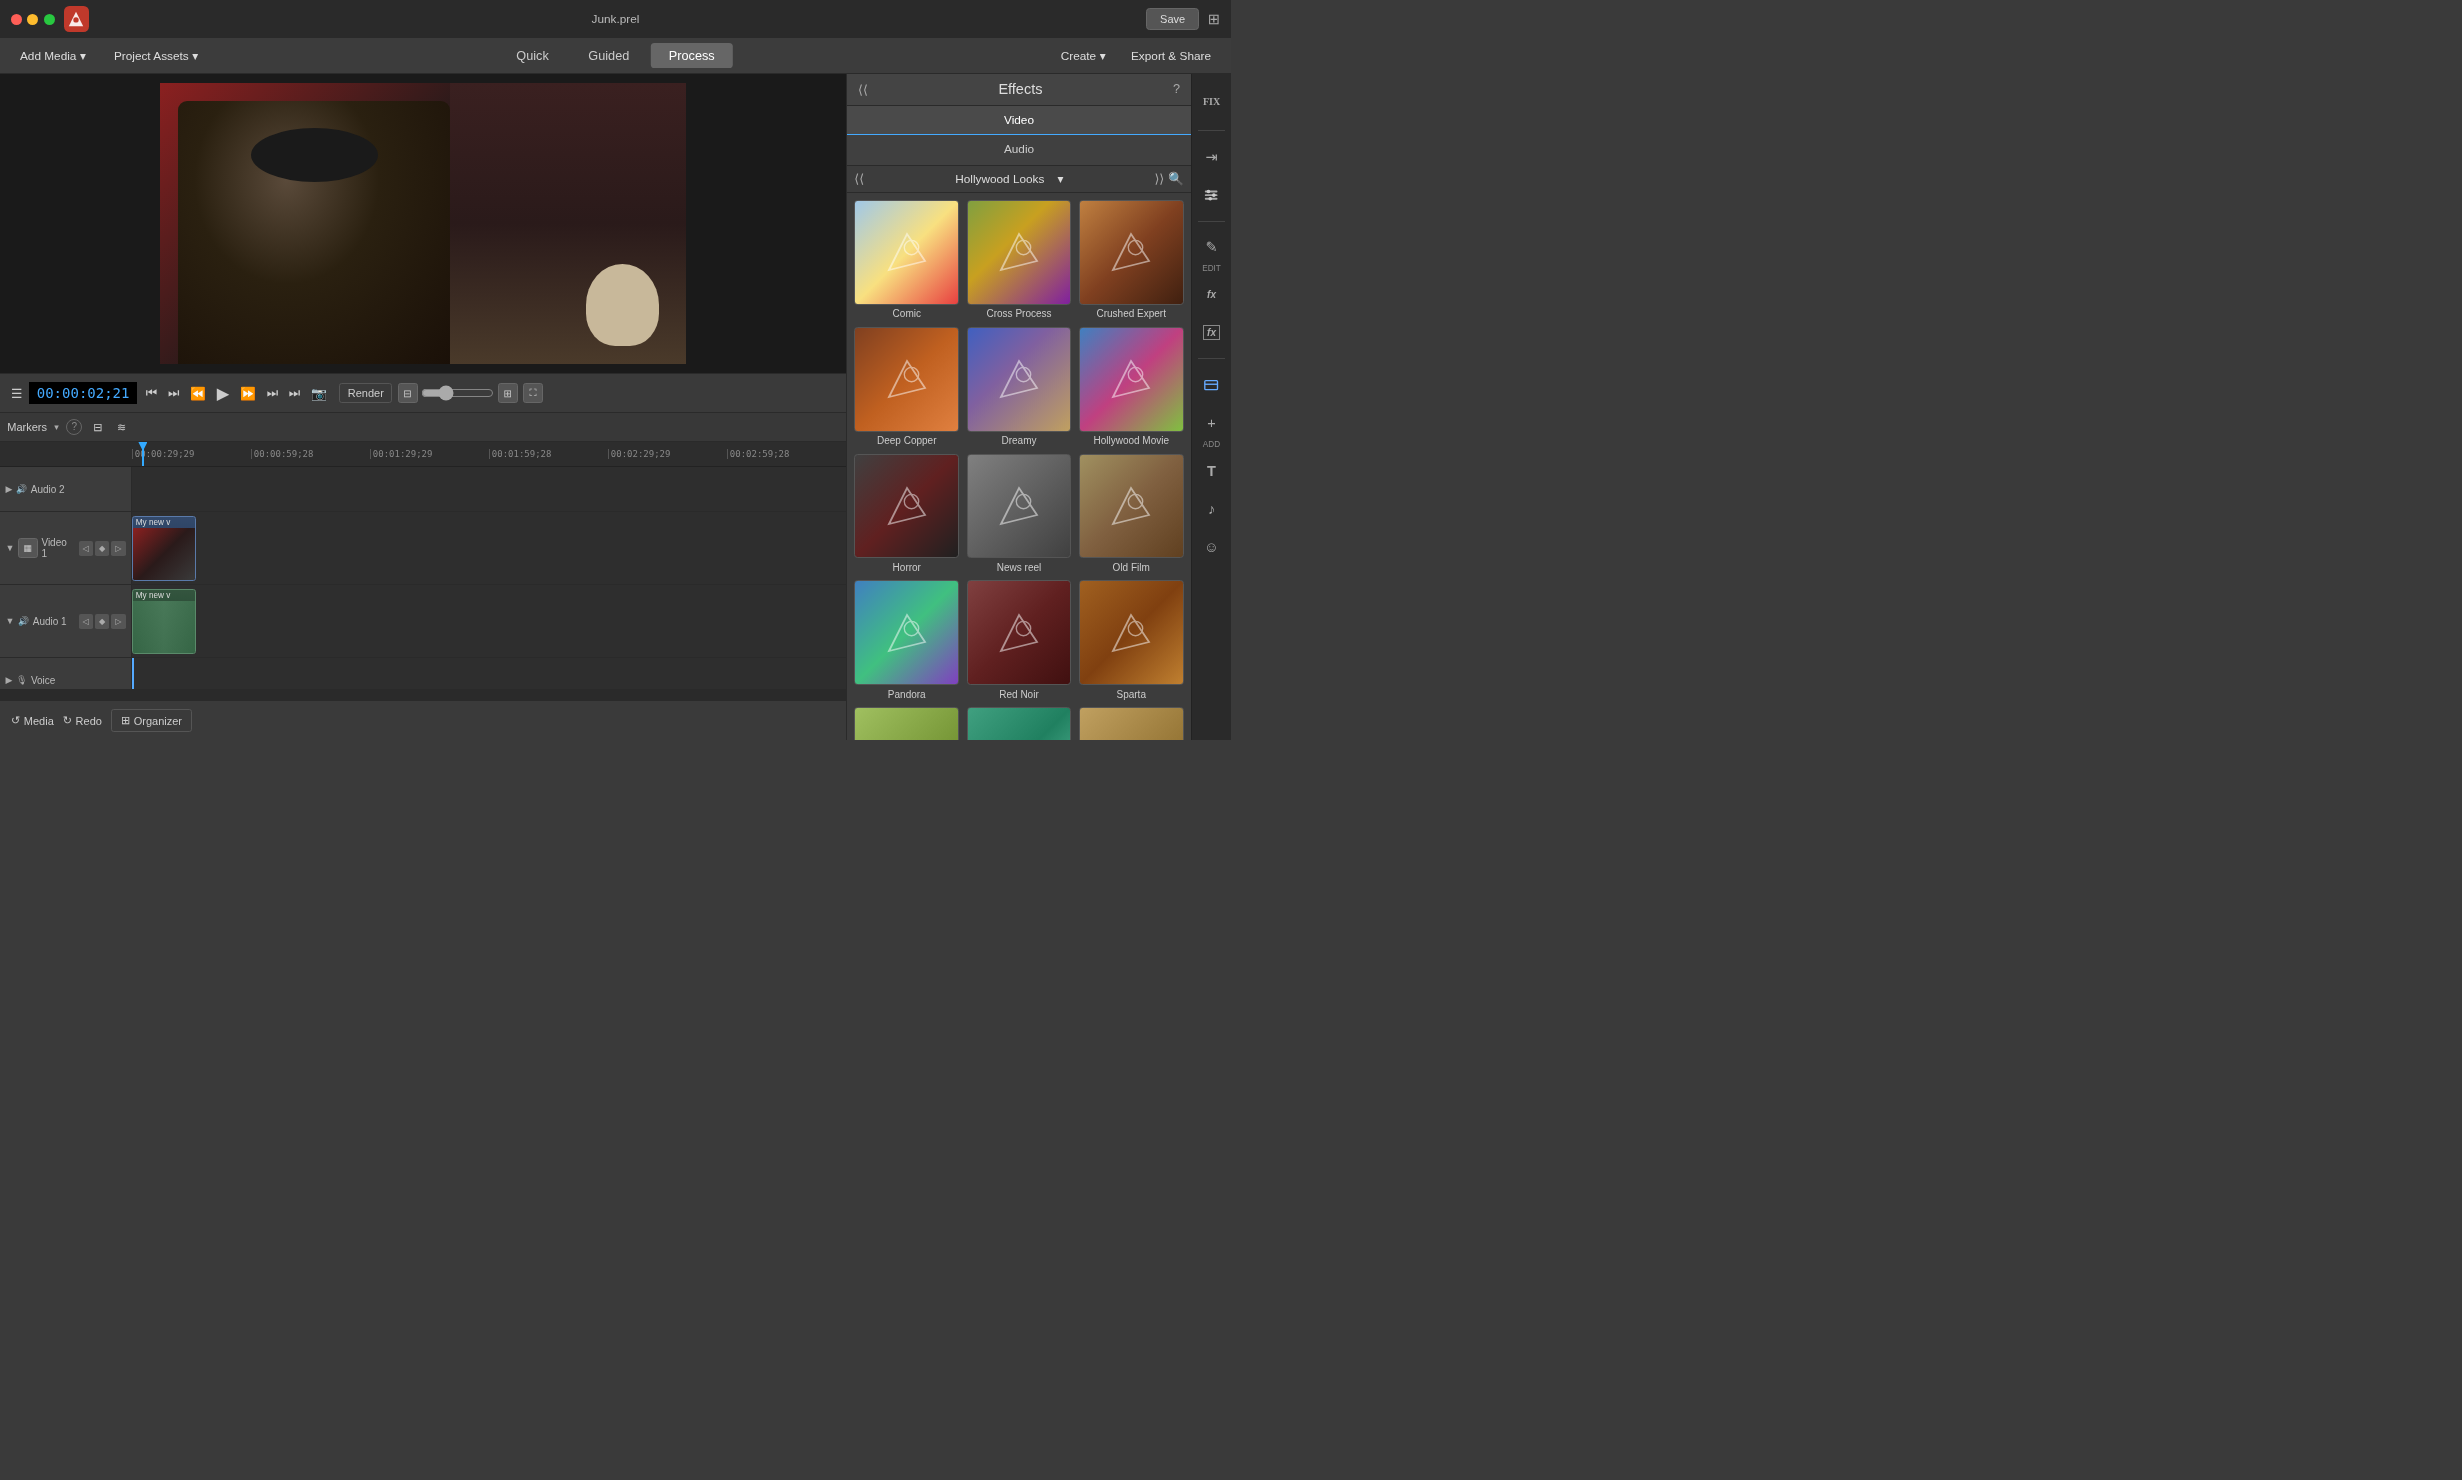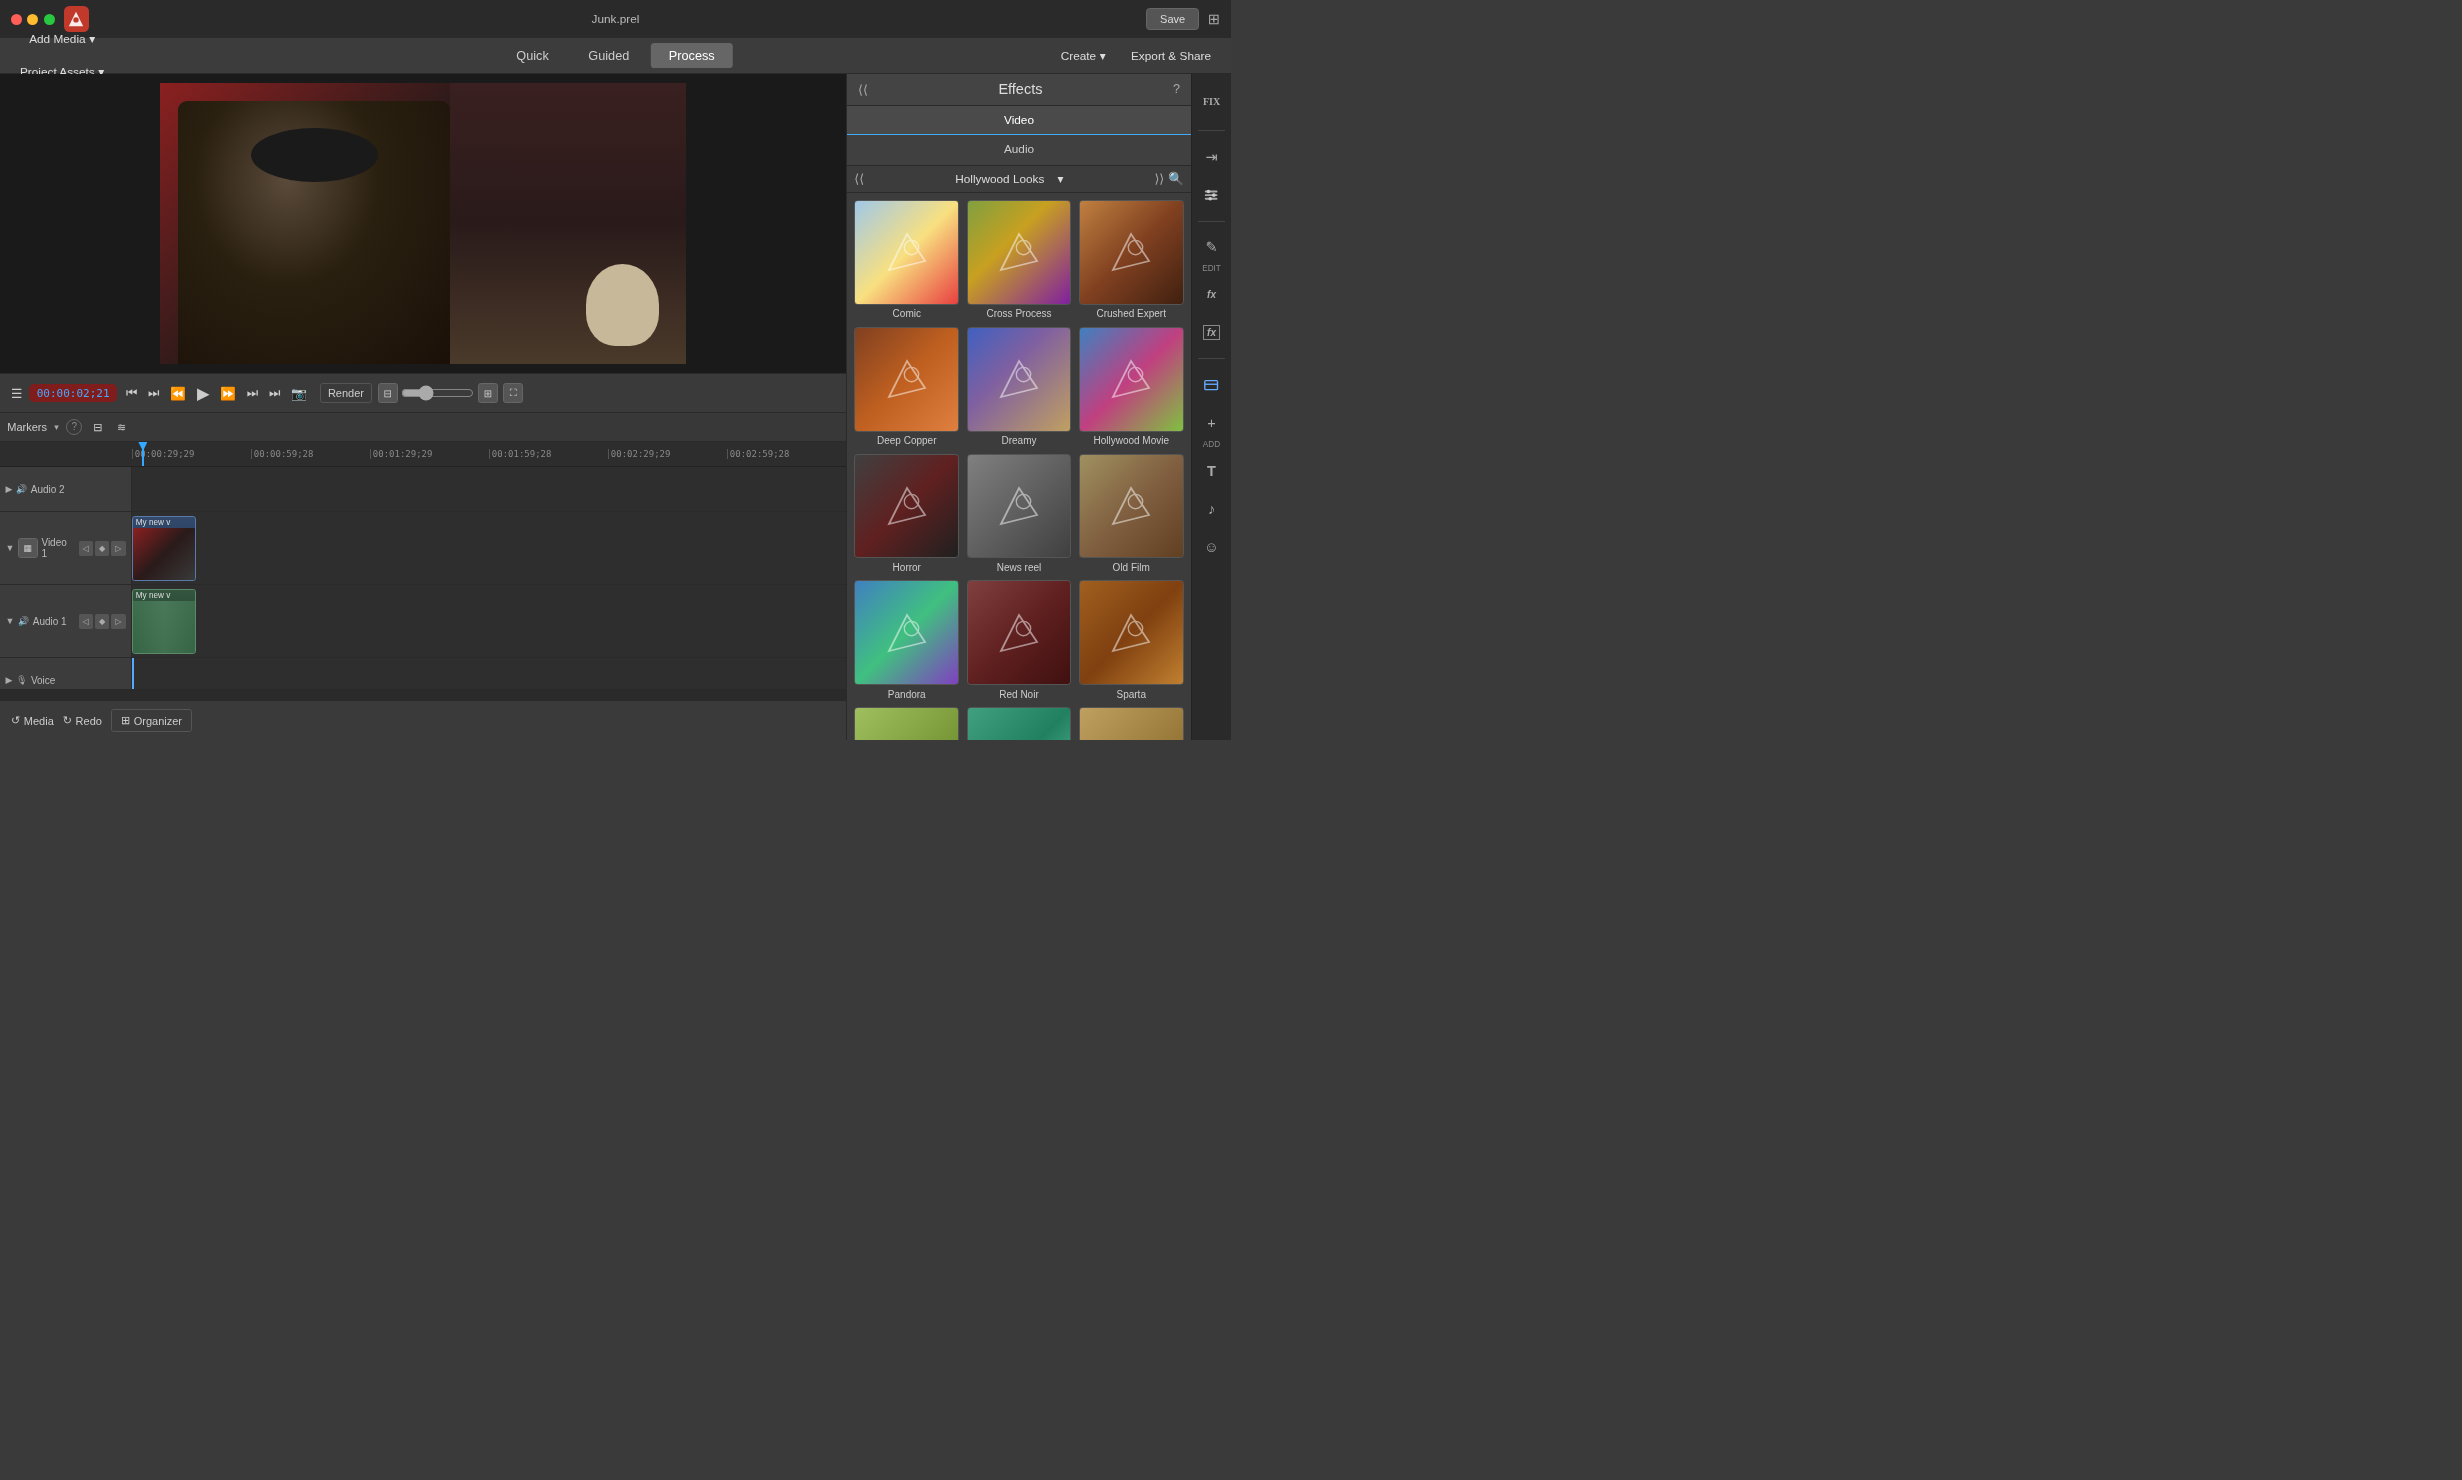--- a/index.html
+++ b/index.html
@@ -27,21 +27,21 @@
 
     
     #menu-bar {
       background: #3c3c3c;
       height: 36px;
       display: flex;
       align-items: center;
       padding: 0 11px;
       border-bottom: 0.9px solid #2a2a2a;
     }
-    .menu-left { display: flex; gap: 10px; align-items: center; flex-direction: column; }
+    .menu-left { display: flex; gap: 10px; align-items: center; }
     .menu-btn {
       background: none; border: none; color: #ddd; font-size: 11.8px; padding: 4.5px 9px; border-radius: 3.6px; cursor: pointer; display: flex; align-items: center; gap: 3.6px;
     }
     .menu-center { display: flex; gap: 3.6px; position: absolute; left: 50%; transform: translateX(-50%); }
     .mode-btn {
       background: none; border: none; color: #ccc; font-size: 12.7px; padding: 5.4px 18px; border-radius: 3.6px; cursor: pointer;
     }
     .mode-btn.active { background: #666; color: #fff; border-radius: 3.6px; }
     .menu-right { margin-left: auto; display: flex; gap: 7.3px; align-items: center; }
     .create-btn { background: none; border: none; color: #ddd; font-size: 11.8px; padding: 4.5px 9px; cursor: pointer; display: flex; align-items: center; gap: 3.6px; }
@@ -106,21 +106,21 @@
       height: 40px;
       display: flex;
       align-items: center;
       padding: 0 7.3px;
       gap: 5.4px;
       border-top: 0.9px solid #2a2a2a;
       border-bottom: 0.9px solid #2a2a2a;
     }
     .tc-group { display: flex; align-items: center; gap: 3.6px; }
     .tc-btn { background: none; border: none; color: #ccc; font-size: 12.7px; cursor: pointer; padding: 1.8px 3.6px; }
-    .timecode { background: #7f1d1d; color: #4af; padding: 2.7px 7.3px; border-radius: 5px; font-size: 11px; font-family: monospace; }
+    .timecode { background: #000000; color: #4af; padding: 2.7px 7.3px; border-radius: 0; font-size: 14px; font-family: monospace; }
     .render-btn { background: none; border: none; color: #ccc; font-size: 11px; cursor: pointer; padding: 2.7px 7.3px; border: 0.9px solid #555; border-radius: 2.7px; margin-left: 3.6px; }
     .tc-slider { width: 73px; accent-color: #aaa; }
     .tc-icon-btn { background: #555; border: 0.9px solid #666; color: #ccc; width: 20px; height: 20px; border-radius: 2.7px; display: flex; align-items: center; justify-content: center; cursor: pointer; font-size: 10px; }
 
     
     #timeline { flex: 1; background: #333; overflow: hidden; display: flex; flex-direction: column; }
     .timeline-ruler {
       height: 25.4px;
       background: #2d2d2d;
       display: flex;

